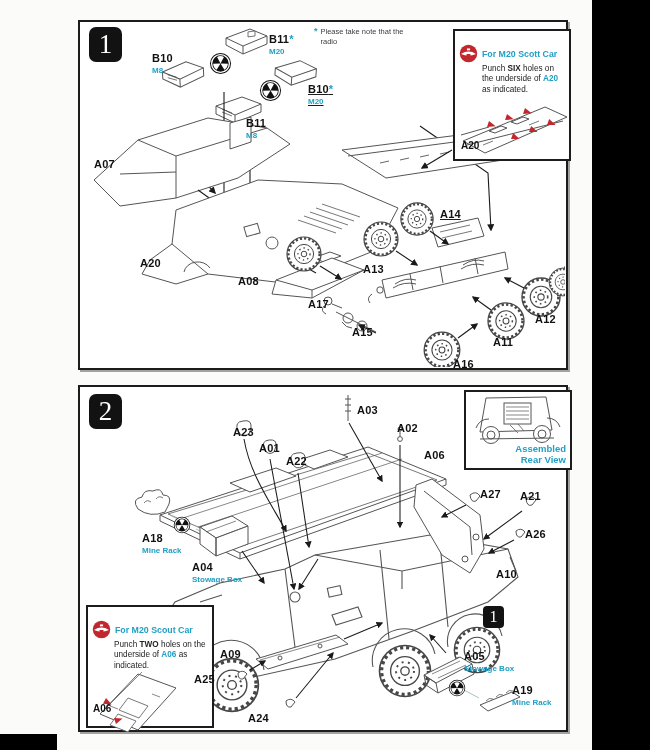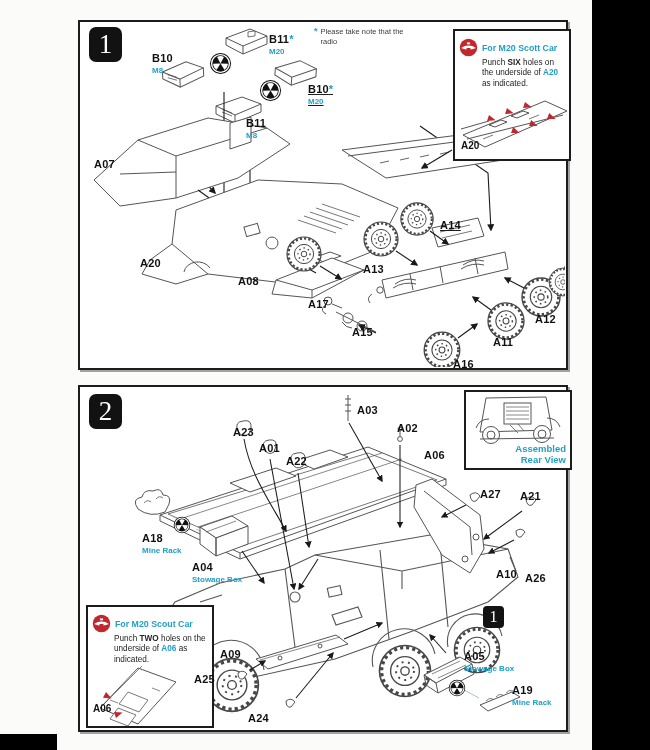--- a/index.html
+++ b/index.html
@@ -26,21 +26,21 @@
   .badge.lg{width:33px;height:35px;border-radius:7px;font-size:27px;}
   .badge.sm{width:21px;height:22px;border-radius:4px;font-size:16px;}
   .parts{position:absolute;inset:0;pointer-events:none;}
   .part{position:absolute;line-height:1.05;white-space:nowrap;}
   .pid{font-weight:bold;font-size:11px;color:#111;letter-spacing:.2px;}
   .pstar{font-weight:bold;font-size:11px;}
   .psub{font-size:8px;font-weight:bold;margin-top:1px;}
   .teal{color:var(--teal);}
   .note{position:absolute;display:flex;gap:3px;font-size:7.5px;color:#3d3d3d;line-height:1.35;}
   .note .mark{font-weight:bold;font-size:9px;line-height:1;}
-  .callout{position:absolute;background:#fff;border:2px solid var(--ink);box-sizing:border-box;padding:7px 4px;}
+  .callout{position:absolute;background:#fff;border:2px solid var(--ink);box-sizing:border-box;padding:13px 4px;}
   .co-head{display:flex;align-items:center;gap:4px;}
   .co-icon{flex:0 0 auto;width:19px;height:19px;}
   .co-title{font-size:8.8px;font-weight:bold;white-space:nowrap;}
   .co-body{font-size:8.2px;color:#222;line-height:1.25;margin:1px 0 0 23px;}
   .co-art{display:block;}
   .co-part{position:absolute;font-size:10px;font-weight:bold;color:#111;}
   .roundel{position:absolute;}
   .rearview{position:absolute;background:#fff;border:2px solid var(--ink);box-sizing:border-box;}
   .rv-cap{position:absolute;right:4px;bottom:2px;text-align:right;font-size:9.5px;font-weight:bold;color:var(--teal);line-height:1.15;}
   svg{display:block;}
@@ -263,21 +263,21 @@
           
         </div>
         <div class="part" style="left: 228px; top: 273px;">
           <span class="pid">A17</span>
           
         </div>
         <div class="part" style="left: 283px; top: 238px;">
           <span class="pid">A13</span>
           
         </div>
-        <div class="part" style="left: 360px; top: 194px; text-decoration: underline;">
+        <div class="part" style="left: 360px; top: 183px; text-decoration: underline;">
           <span class="pid">A14</span>
           
         </div>
         <div class="part" style="left: 272px; top: 301px;">
           <span class="pid">A15</span>
           
         </div>
         <div class="part" style="left: 373px; top: 333px;">
           <span class="pid">A16</span>
           
@@ -510,21 +510,21 @@
           
         </div>
         <div class="part" style="left: 400px; top: 98px;">
           <span class="pid">A27</span>
           
         </div>
         <div class="part" style="left: 440px; top: 100px;">
           <span class="pid">A21</span>
           
         </div>
-        <div class="part" style="left: 445px; top: 138px; margin-top: 44px;">
+        <div class="part" style="left: 445px; top: 138px;">
           <span class="pid">A26</span>
           
         </div>
         <div class="part" style="left: 416px; top: 178px;">
           <span class="pid">A10</span>
           
         </div>
         <div class="part" style="left: 62px; top: 142px;">
           <span class="pid">A18</span>
           <div class="psub teal">Mine Rack</div>

